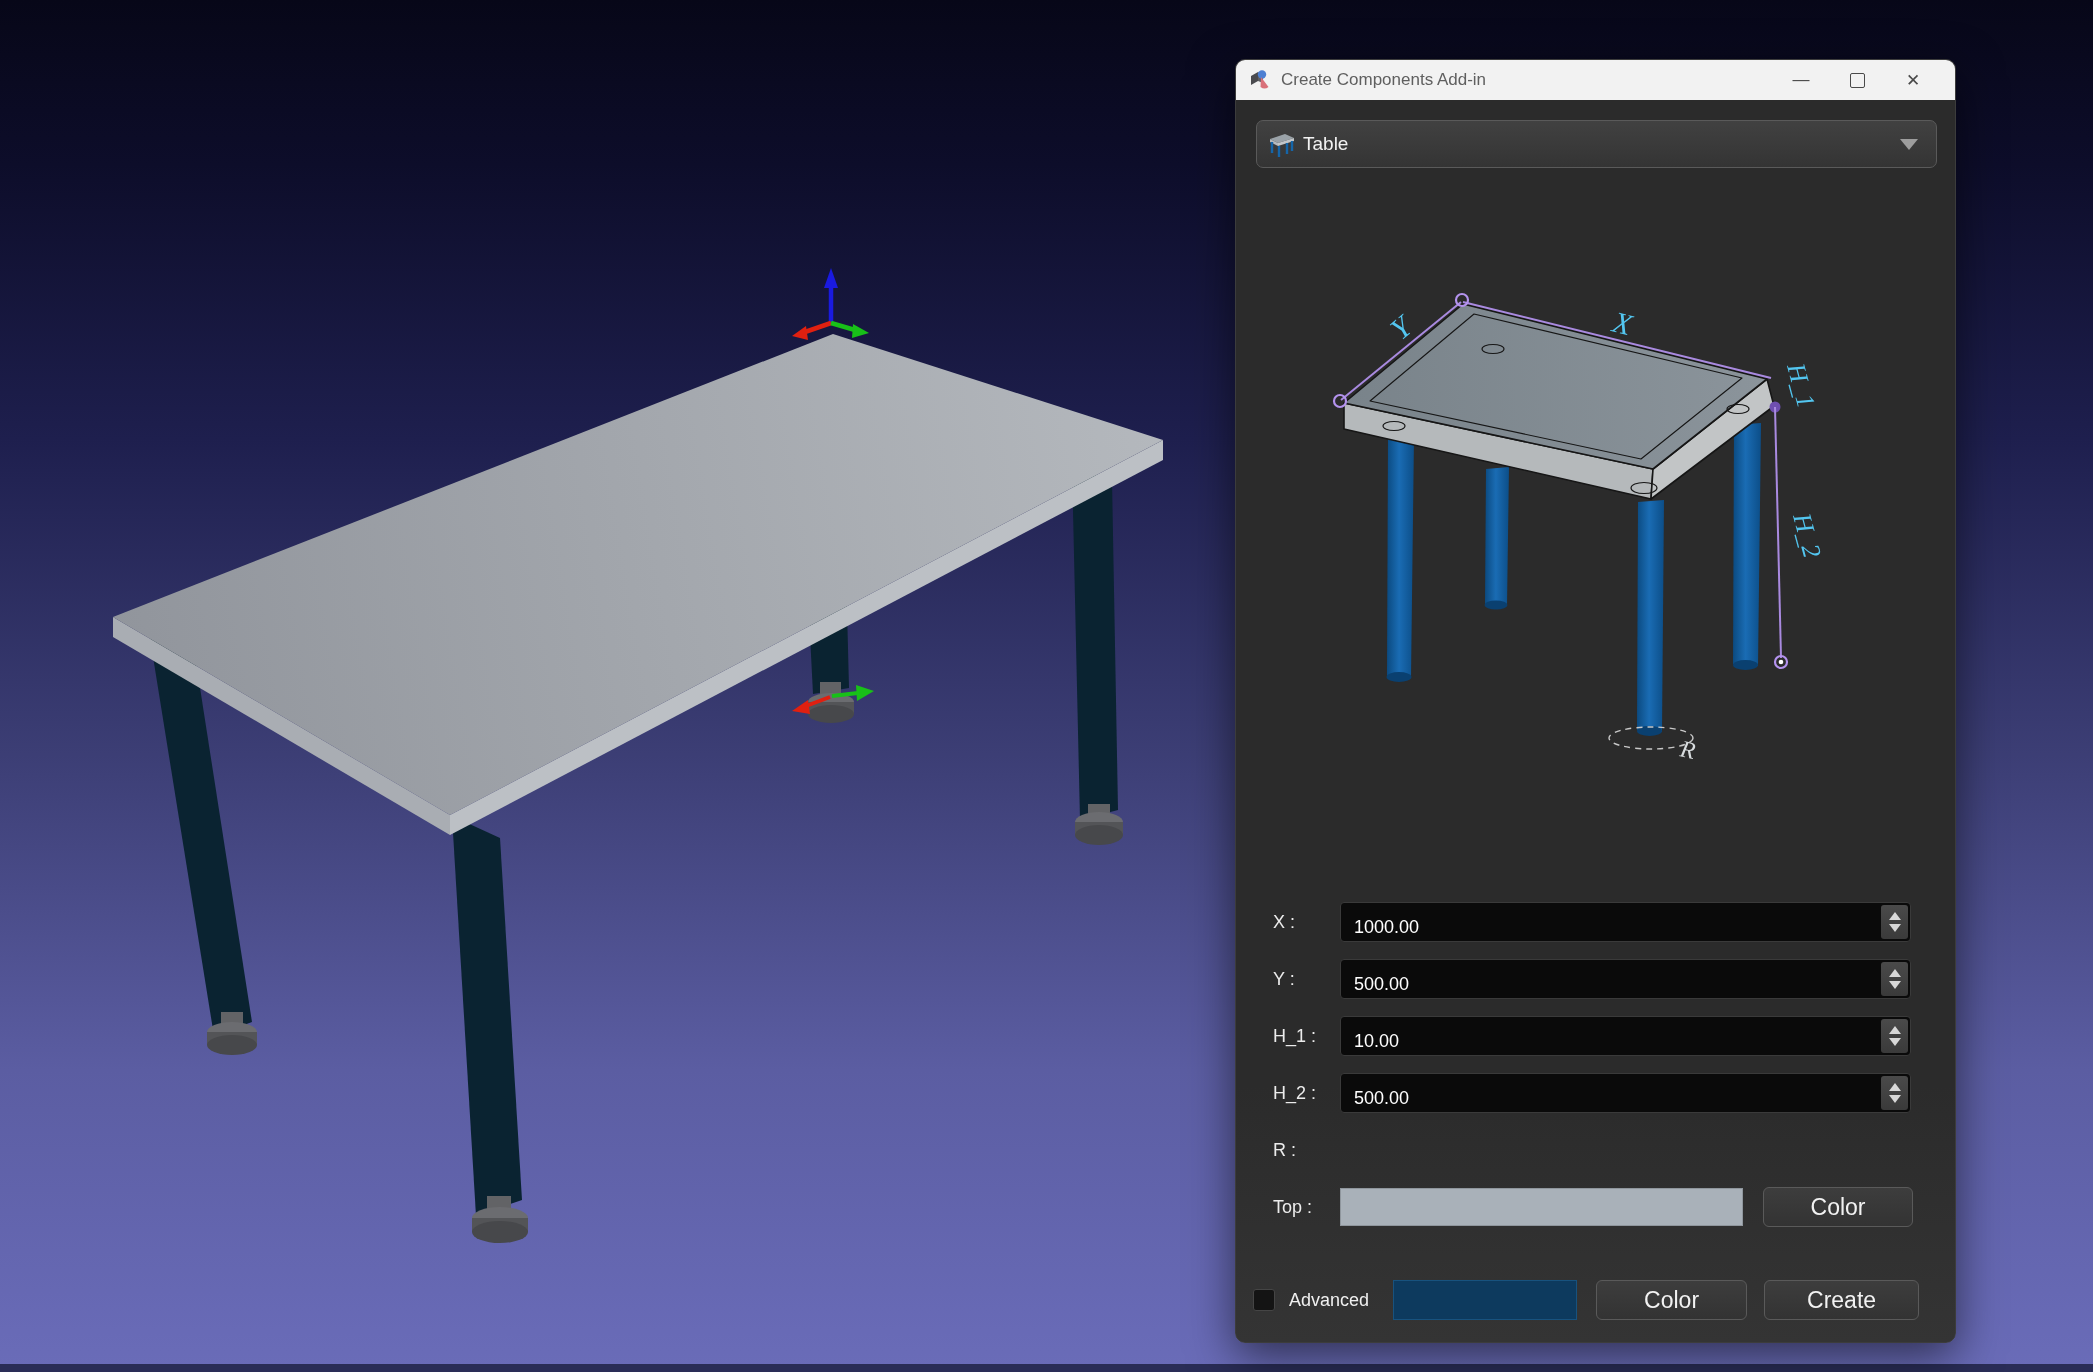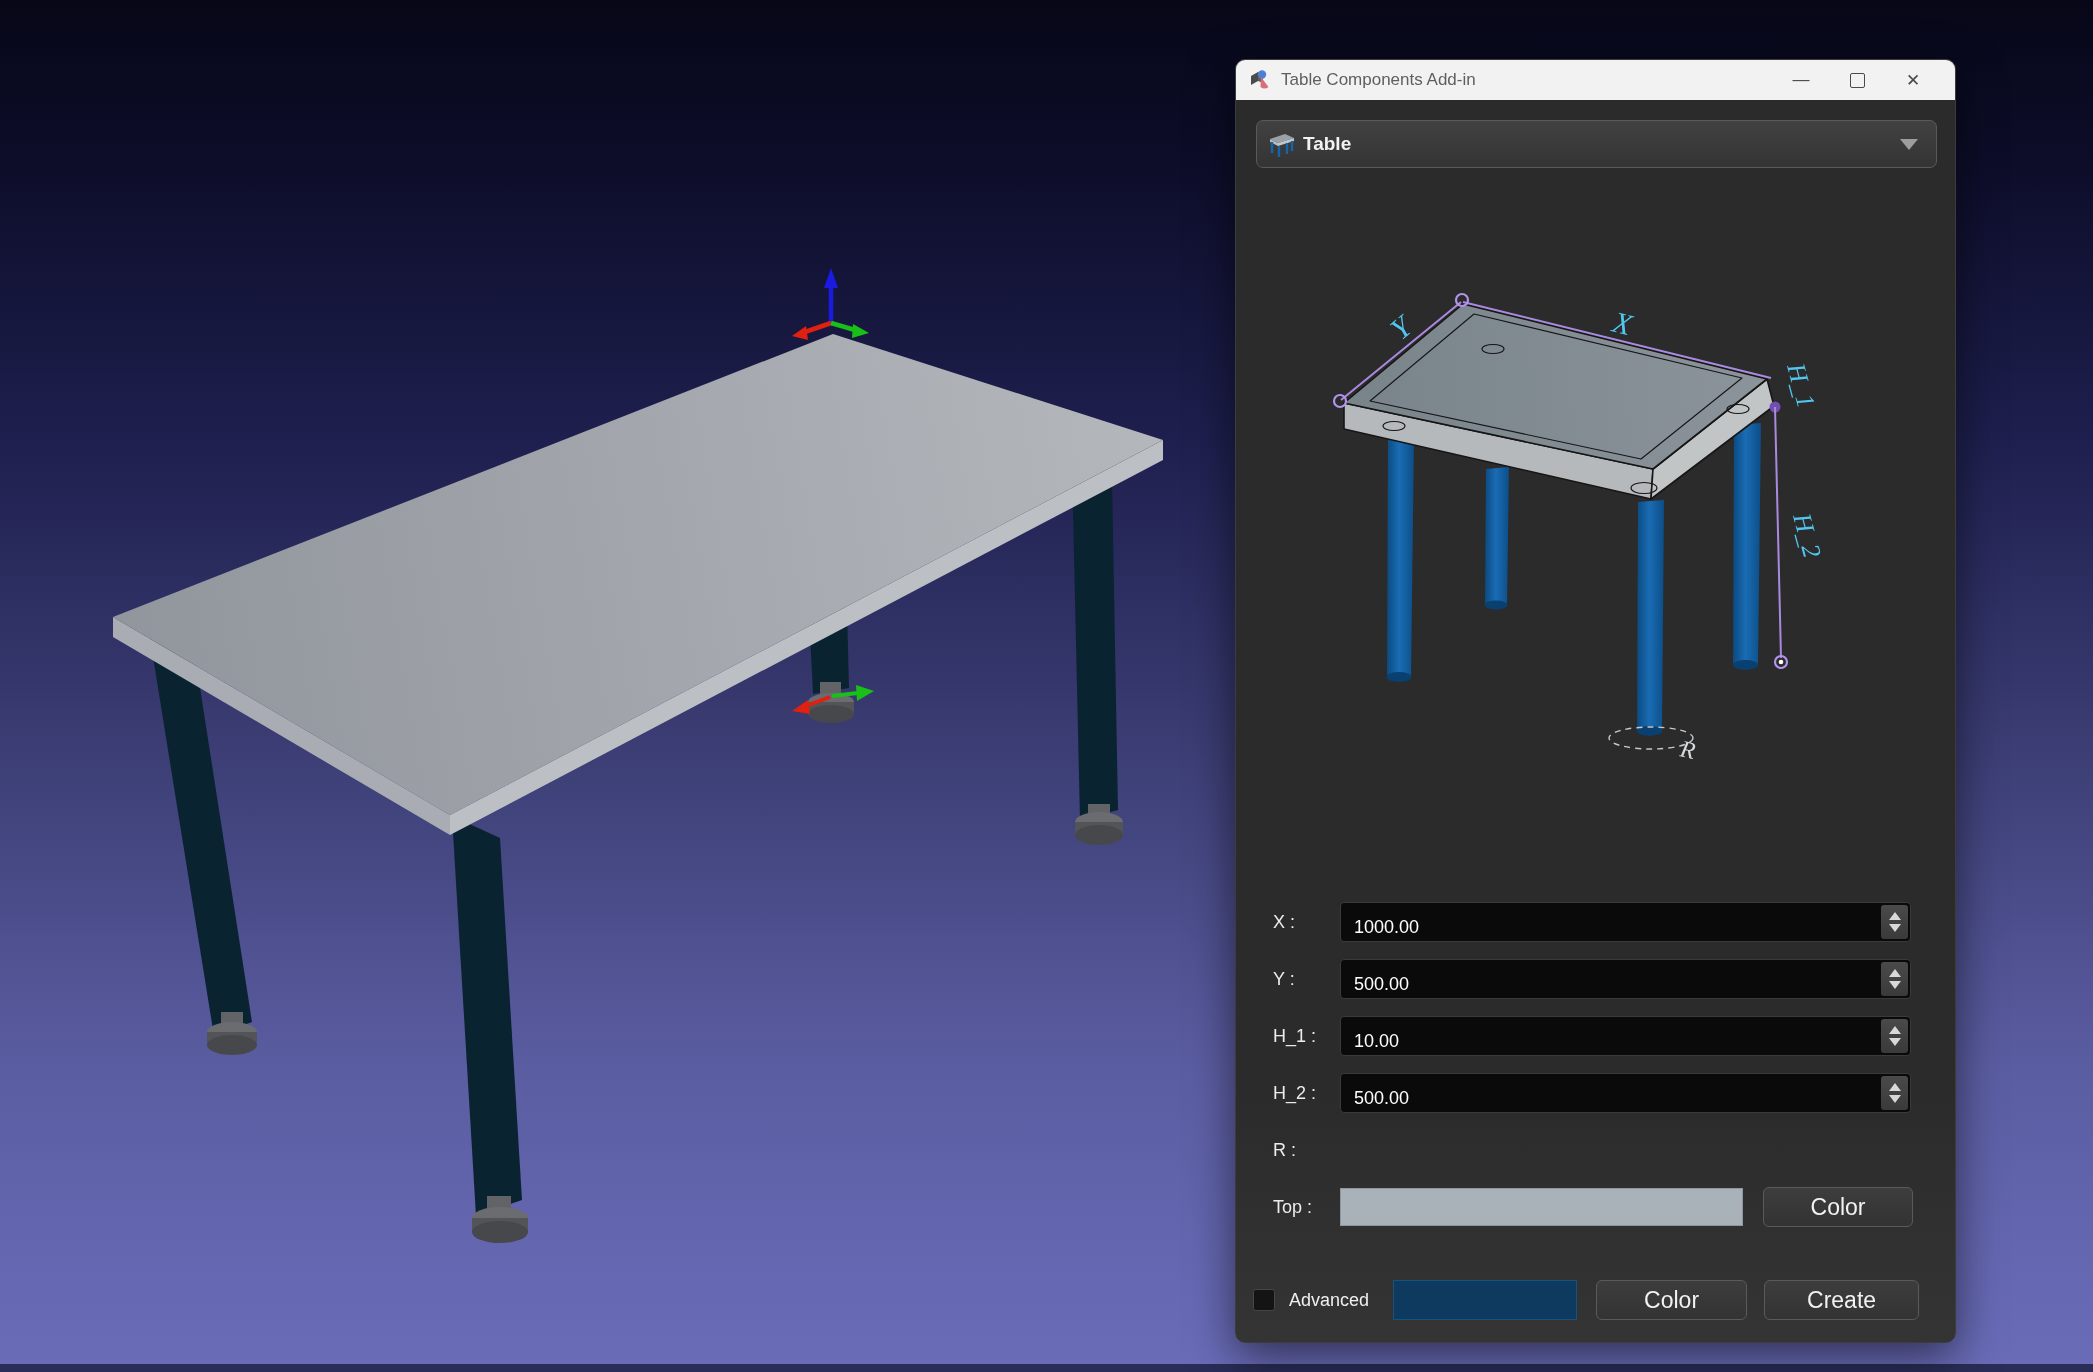--- a/index.html
+++ b/index.html
@@ -42,21 +42,21 @@
   .maximize-box{width:13px;height:13px;border:1.6px solid #4a4a4a;border-radius:2px;}
 
   
   .combo{
     position:absolute;left:20px;top:60px;width:681px;height:48px;box-sizing:border-box;
     background:linear-gradient(180deg,#414141,#343434);
     border:1px solid #5a5a5a;border-radius:7px;
     display:flex;align-items:center;
   }
   .combo-icon{width:30px;height:30px;margin-left:10px;flex:0 0 auto;}
-  .combo-text{margin-left:6px;color:#f2f2f2;font-size:19px;flex:1 1 auto;font-weight:bold;}
+  .combo-text{margin-left:6px;color:#f2f2f2;font-size:19px;flex:1 1 auto;}
   .combo-caret{width:0;height:0;margin-right:18px;
     border-left:9px solid transparent;border-right:9px solid transparent;
     border-top:11px solid #9d9d9d;}
 
   
   .preview{position:absolute;left:15px;top:166px;width:690px;height:660px;}
 
   
   .form{position:absolute;left:0;top:842px;right:0;}
   .field-row{display:flex;align-items:center;height:40px;margin-bottom:17px;}
@@ -180,21 +180,21 @@
 
 <div class="dialog">
 
   <div class="titlebar">
     <svg class="app-icon" viewBox="0 0 24 24">
       <polygon points="3,8 10,4 10,13 3,17" fill="#4a4b4f"></polygon>
       <polygon points="10,4 15,6 15,15 10,13" fill="#606165"></polygon>
       <circle cx="14" cy="6.5" r="4.2" fill="#4d7fd2"></circle>
       <path d="M13 9 L20.5 19 Q16.5 22 12.5 19 Z" fill="#d97079"></path>
     </svg>
-    <div class="title-text">Table Components Add-in</div>
+    <div class="title-text">Create Components Add-in</div>
     <div class="win-controls">
       <div class="win-btn">
         <span>—</span>
       </div>
       <div class="win-btn">
         <span class="maximize-box"></span>
       </div>
       <div class="win-btn">
         <span>✕</span>
       </div>

